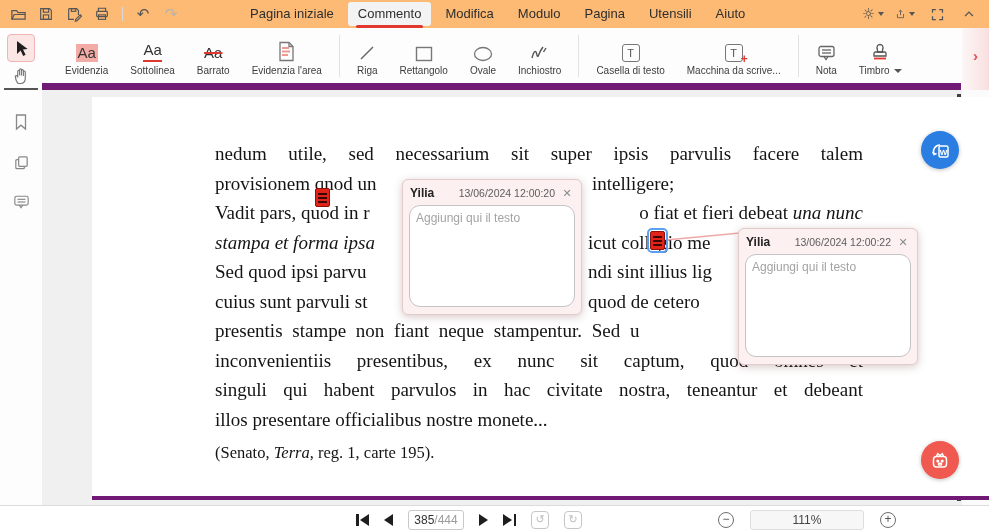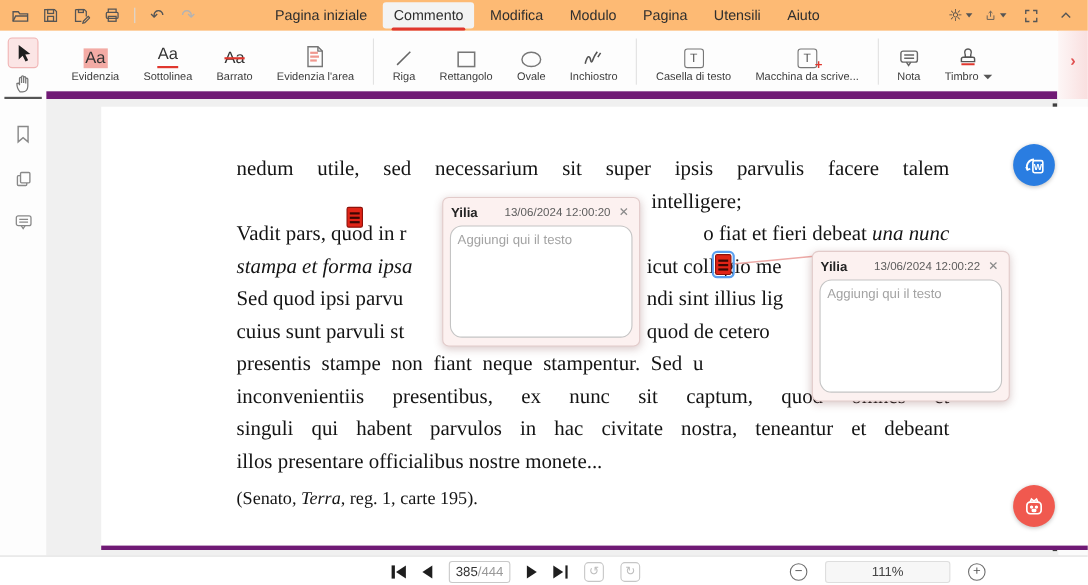--- a/index.html
+++ b/index.html
@@ -342,20 +342,21 @@
 
   <main class="docarea">
     <div class="right-strip"></div>
     <div class="vscroll-thumb"></div>
 
     <div class="page">
 
       <div class="doc-line just" style="top:46px;">nedum utile, sed necessarium sit super ipsis parvulis facere talem</div>
 
       <div class="doc-line" style="top:76px;">
+        <span class="seg" style="left:0;">provisionem qnod un</span>
         <span class="seg" style="left:377px;">intelligere;</span>
       </div>
 
       <div class="doc-line" style="top:105px;">
         <span class="seg" style="left:0;">Vadit pars, quod in r</span>
         <span class="seg" style="right:0;"><span>o fiat et fieri debeat </span><span class="it">una nunc</span></span>
       </div>
 
       <div class="doc-line" style="top:135px;">
         <span class="seg it" style="left:0;">stampa et forma ipsa</span>

